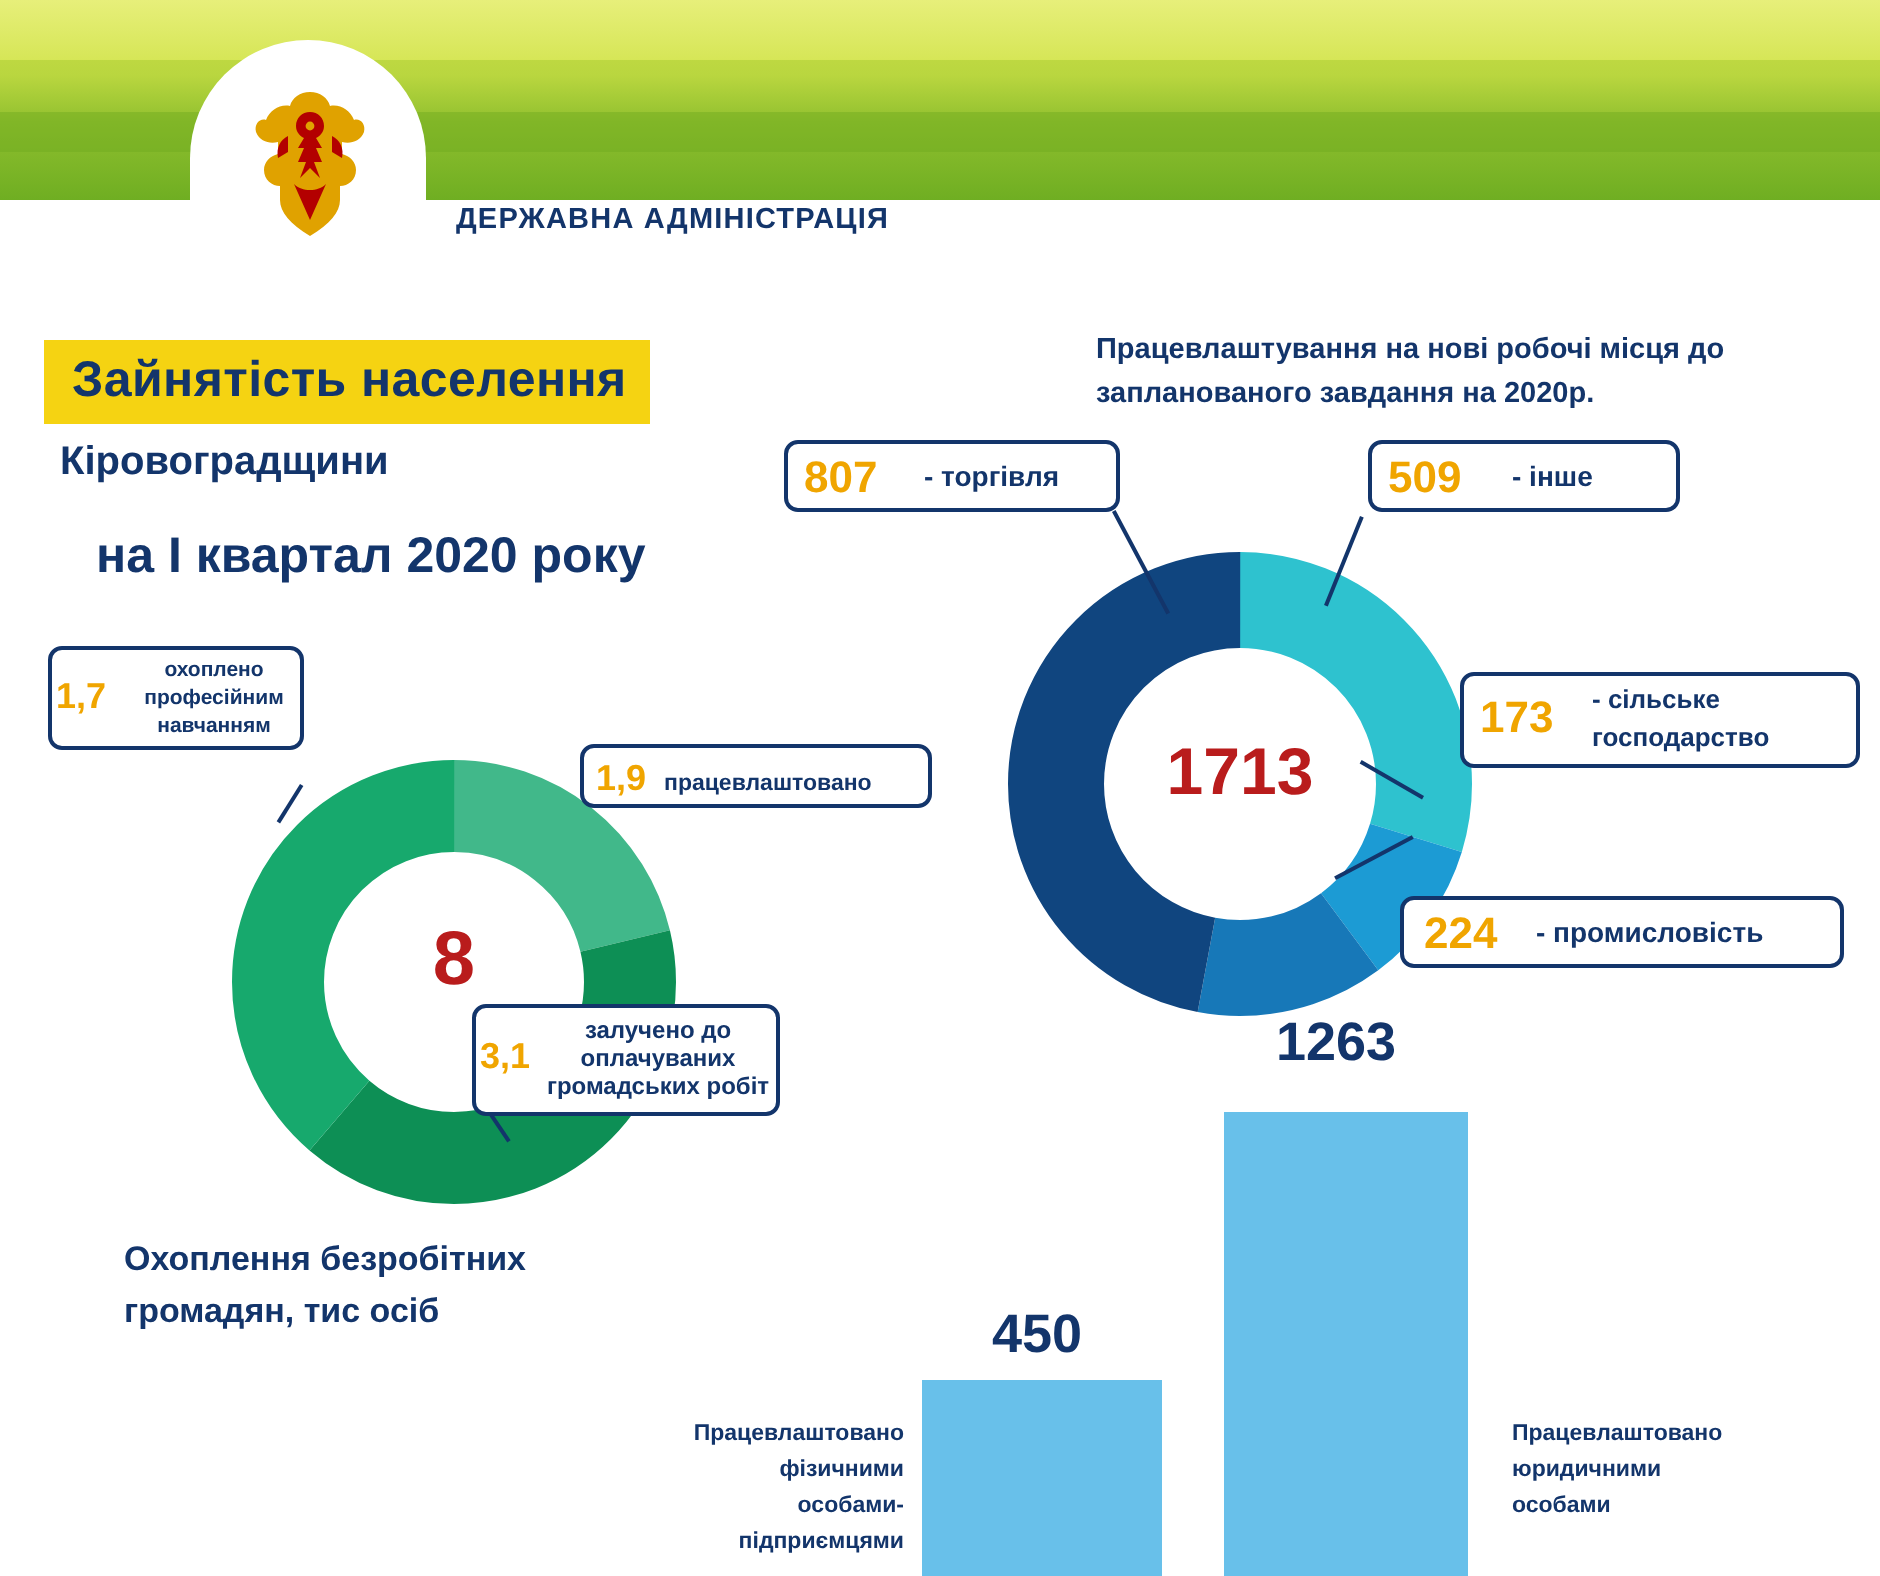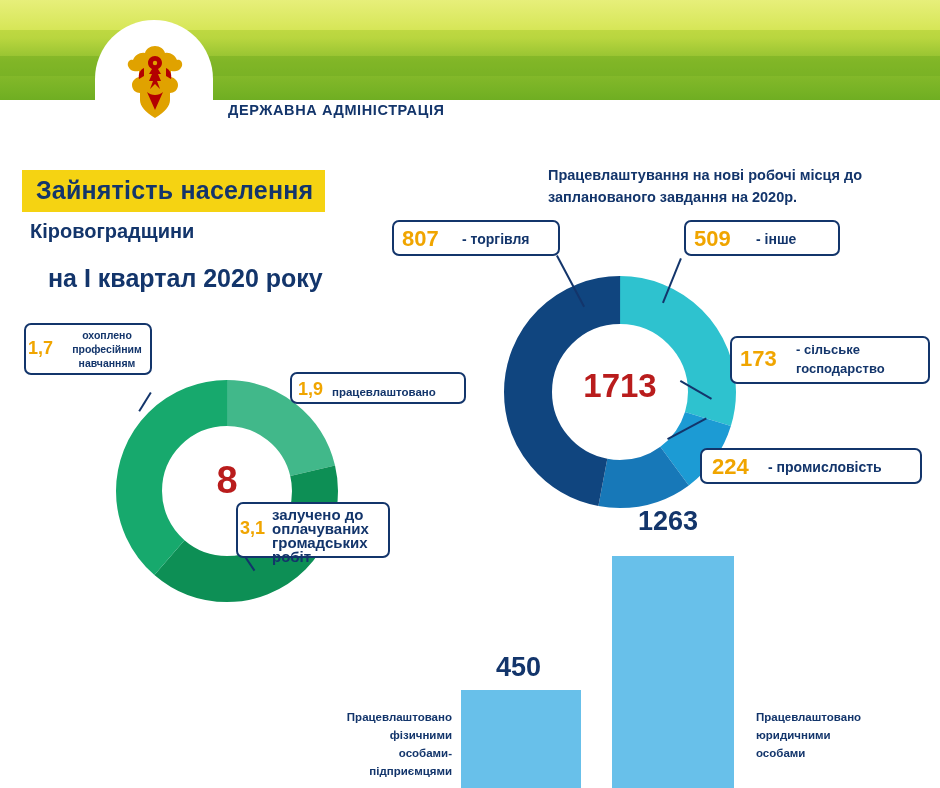--- a/index.html
+++ b/index.html
@@ -191,24 +191,28 @@
   </div>
   <div class="callout" style="left:332px; top:382px;">
     <span class="lbl" style="font-size:11.5px;">працевлаштовано</span>
   </div>
 
   <div class="leader" style="left:238px; top:548px; width:2px; height:28px; transform:rotate(-34deg); transform-origin:top left;"></div>
   <div class="bubble" style="left:236px; top:502px; width:154px; height:56px;"></div>
   <div class="callout" style="left:240px; top:518px;">
     <span class="num" style="font-size:18px;">3,1</span>
   </div>
-  <div class="callout" style="left:272px; top:508px; width:114px; font-size:15px; line-height:14px;">
+  <div class="callout" style="left:272px; top:508px; width:114px; font-size:12px; line-height:14px;text-align:center;">
     <div class="lbl">залучено до оплачуваних громадських робіт</div>
   </div>
 
+  <div class="left-caption">
+    <div>Охоплення безробітних</div>
+    <div>громадян, тис осіб</div>
+  </div>
 
   <div style="position:absolute; left:500px; top:272px;">
     <svg width="240" height="240" viewBox="0 0 240 240">
 
       <circle cx="120" cy="120" r="92" fill="none" stroke="#2ec2cf" stroke-width="48" stroke-dasharray="171.8 406.2" transform="rotate(-90 120 120)"></circle>
       <circle cx="120" cy="120" r="92" fill="none" stroke="#1c9bd4" stroke-width="48" stroke-dasharray="58.4 519.6" stroke-dashoffset="-171.8" transform="rotate(-90 120 120)"></circle>
       <circle cx="120" cy="120" r="92" fill="none" stroke="#1778b8" stroke-width="48" stroke-dasharray="75.6 502.4" stroke-dashoffset="-230.2" transform="rotate(-90 120 120)"></circle>
       <circle cx="120" cy="120" r="92" fill="none" stroke="#10457f" stroke-width="48" stroke-dasharray="272.3 305.7" stroke-dashoffset="-305.8" transform="rotate(-90 120 120)"></circle>
     </svg>
     <div class="donut-center" style="left:0; top:95px; width:240px; font-size:33px;">1713</div>

